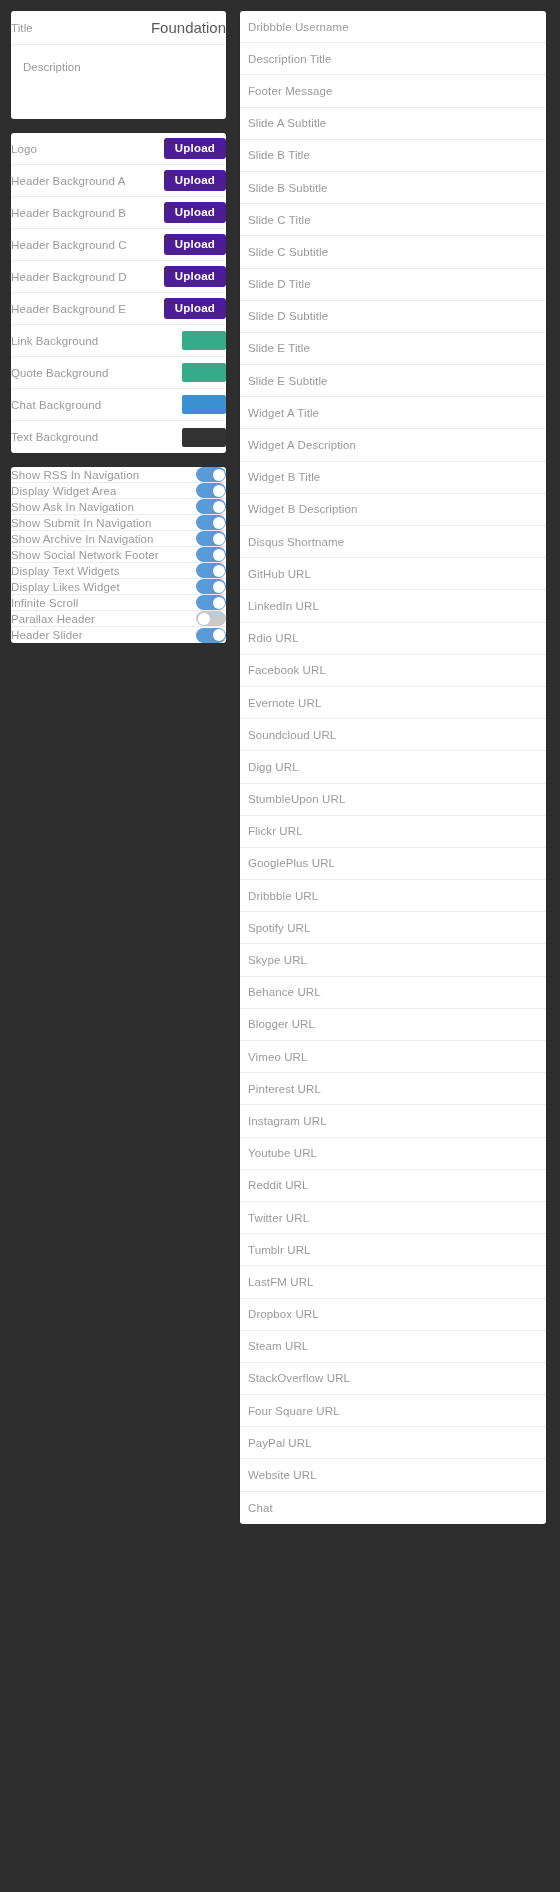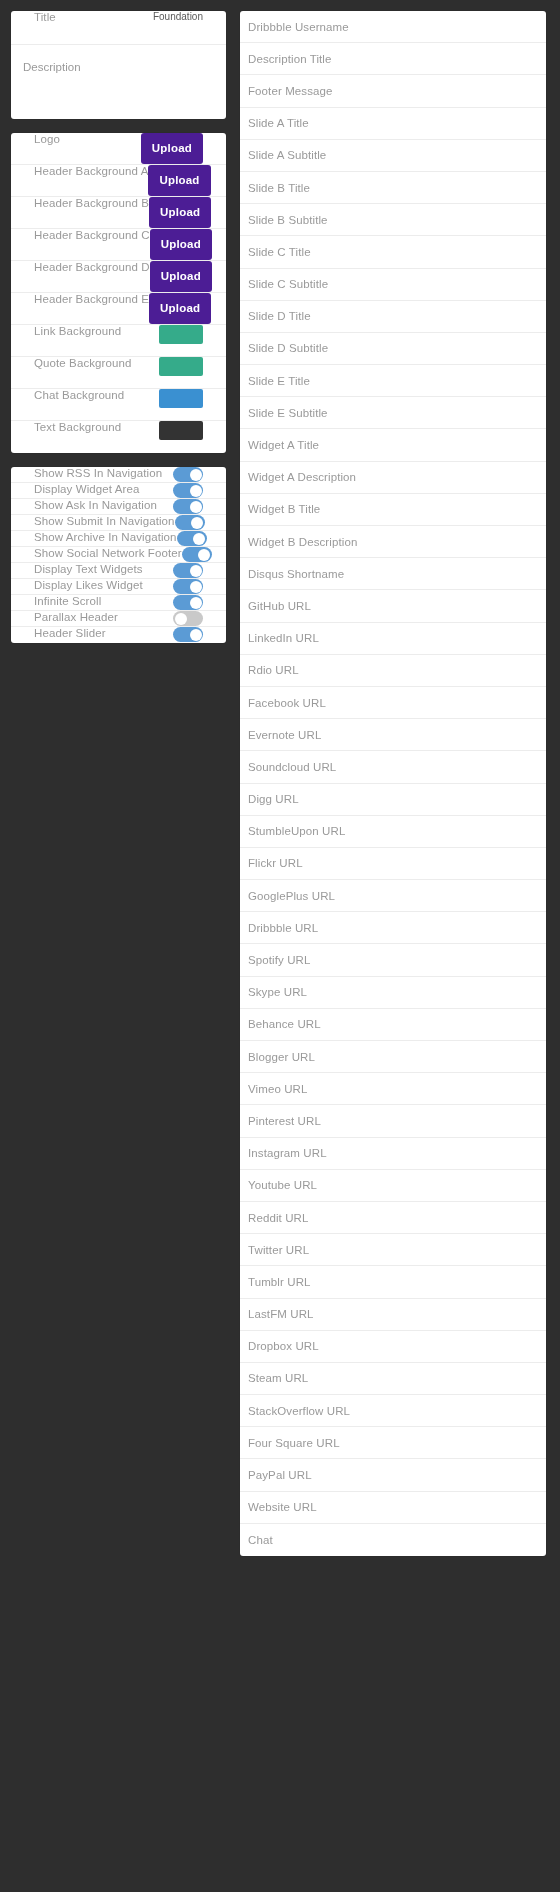--- a/index.html
+++ b/index.html
@@ -31,35 +31,36 @@
     flex: 0 0 306px;
   }
   .panel {
     background: #ffffff;
     border-radius: 3px;
     overflow: hidden;
     box-shadow: 0 0 0 1px rgba(0,0,0,0.04);
   }
   .row {
     display: flex;
+    align-items: center;
     justify-content: space-between;
-    padding: 0 23px;
+    padding: 0 0;
     height: 32px;
     border-bottom: 1px solid #ececec;
     position: relative;
   }
   .row:last-child { border-bottom: none; }
   .label {
     font-size: 11.5px;
     color: #9a9a9a;
     letter-spacing: 0.1px;
     white-space: nowrap;
   }
   .value {
-    font-size: 10px;
+    font-size: 15px;
     color: #5a5a5a;
     white-space: nowrap;
   }
   
   .row-title { height: 34px; }
   .desc-area {
     padding: 12px 12px 0 12px;
     height: 74px;
   }
   .desc-label {
@@ -260,23 +261,20 @@
         <div class="list-row">
           <span class="list-label">Dribbble Username</span>
         </div>
         <div class="list-row">
           <span class="list-label">Description Title</span>
         </div>
         <div class="list-row">
           <span class="list-label">Footer Message</span>
         </div>
         <div class="list-row">
-          <span class="list-label">Slide A Title</span>
-        </div>
-        <div class="list-row">
           <span class="list-label">Slide A Subtitle</span>
         </div>
         <div class="list-row">
           <span class="list-label">Slide B Title</span>
         </div>
         <div class="list-row">
           <span class="list-label">Slide B Subtitle</span>
         </div>
         <div class="list-row">
           <span class="list-label">Slide C Title</span>

